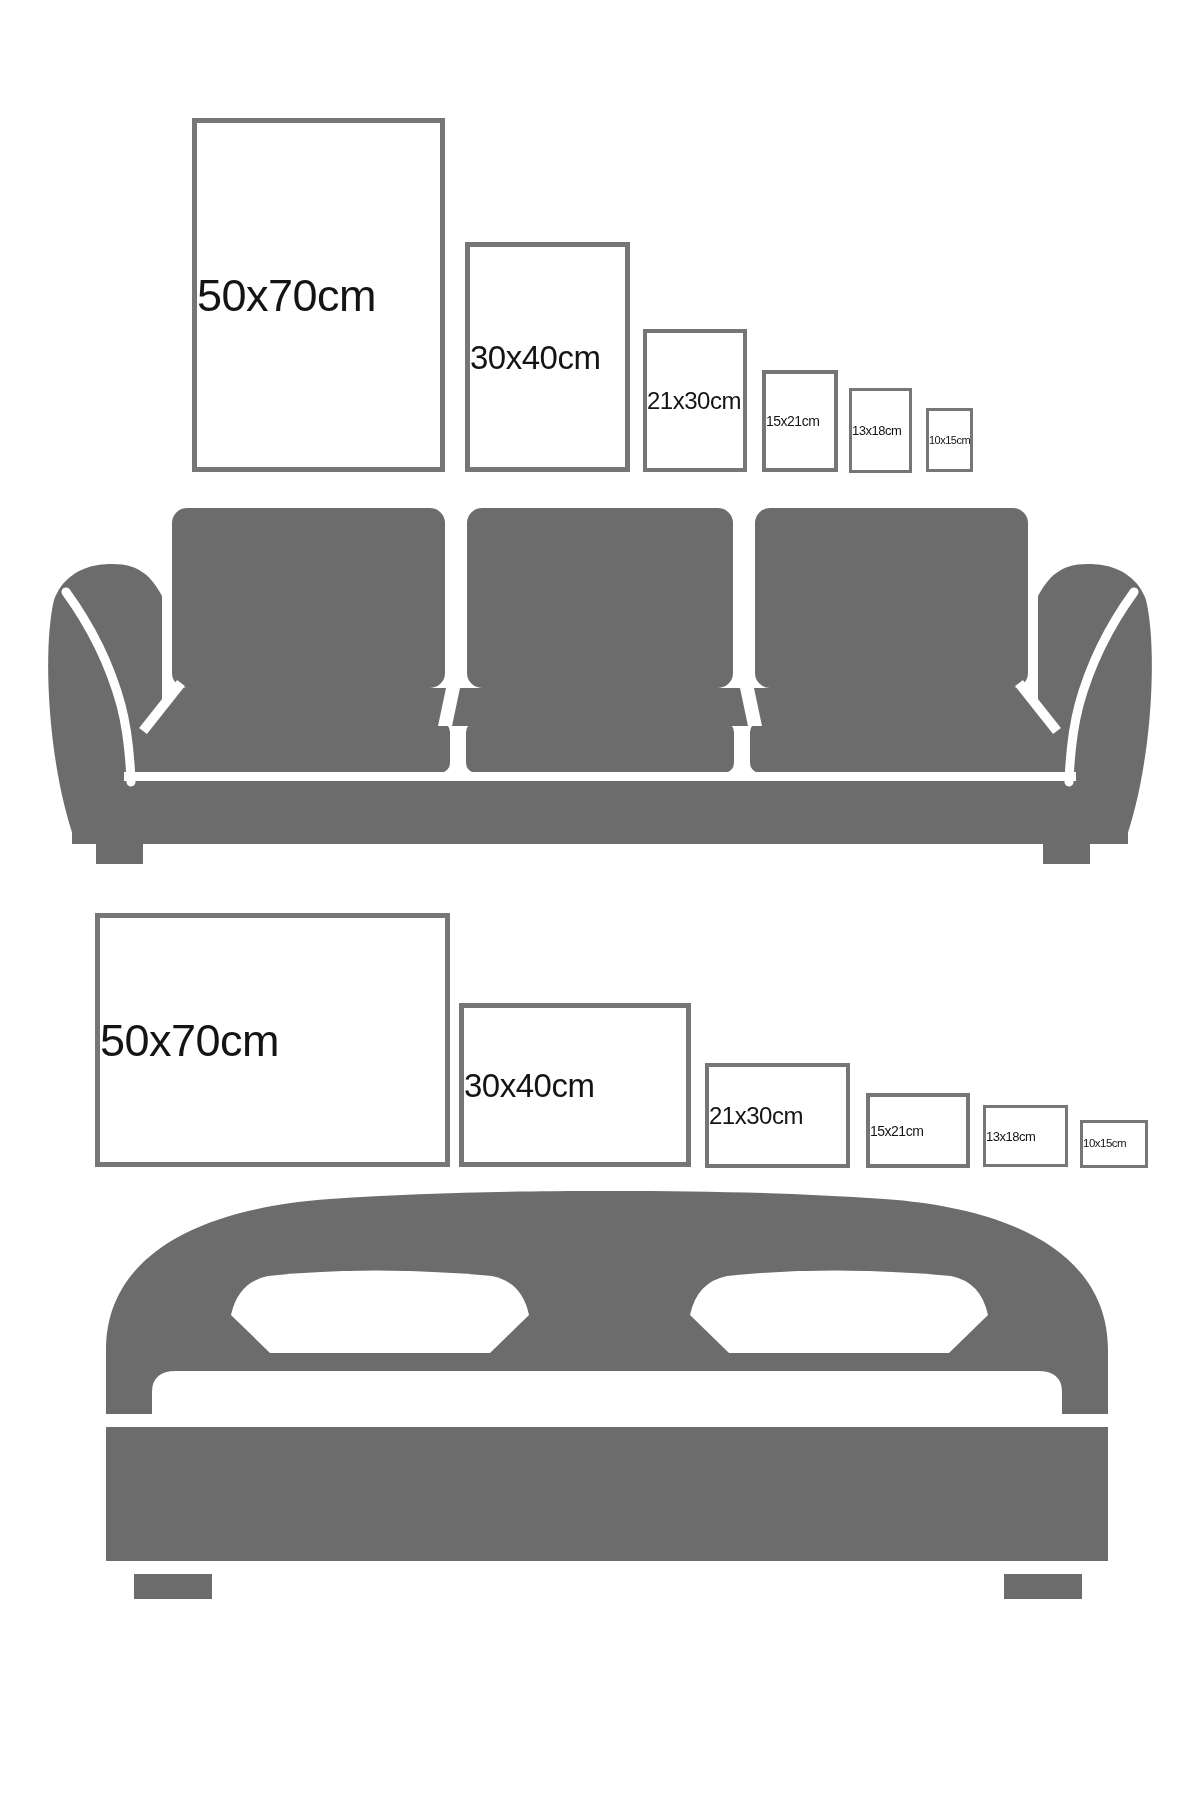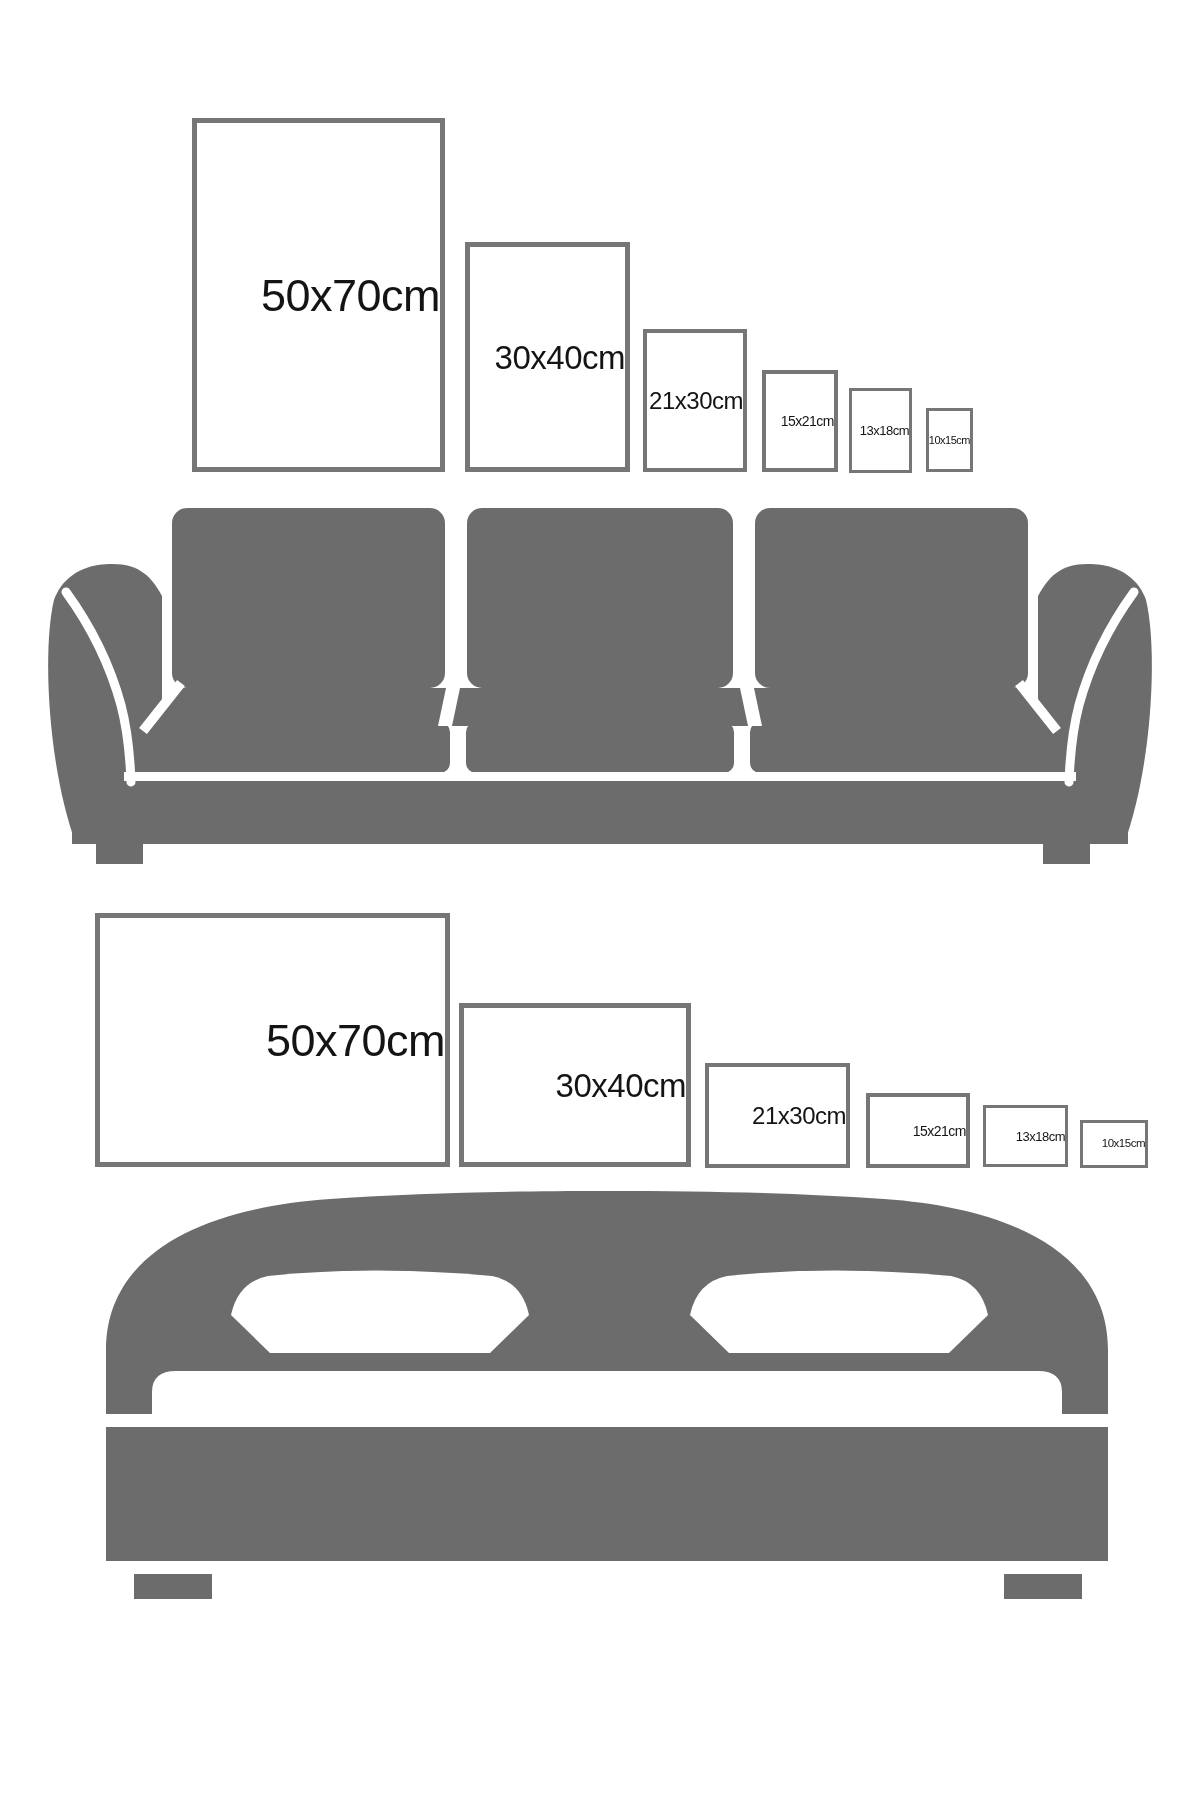--- a/index.html
+++ b/index.html
@@ -15,21 +15,21 @@
     background:var(--background);
     font-family:"Liberation Sans","DejaVu Sans",sans-serif;
     position:relative;overflow:hidden;
   }
   .scene{position:absolute;inset:0;width:1200px;height:1800px;}
   .furniture-svg{position:absolute;left:0;top:0;z-index:0;}
   .frame{
     position:absolute;z-index:1;
     background:var(--frame-fill);
     border-style:solid;border-color:var(--frame-border);
-    display:flex;align-items:center;justify-content:flex-end;
+    display:flex;align-items:center;justify-content:flex-start;
     box-sizing:border-box;
   }
   .frame .size-label{
     color:var(--label-text);
     letter-spacing:-0.5px;
     white-space:nowrap;
     line-height:1;
   }
   .furn{fill:var(--furniture-gray);}
   .cutout{fill:var(--background);}

